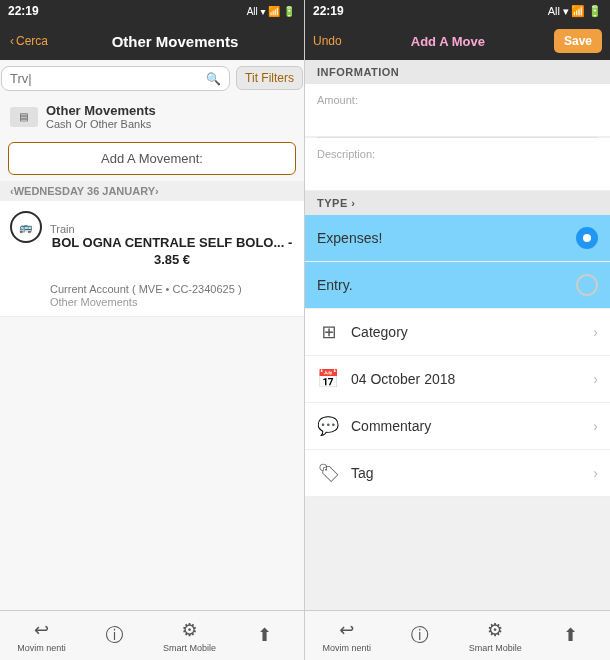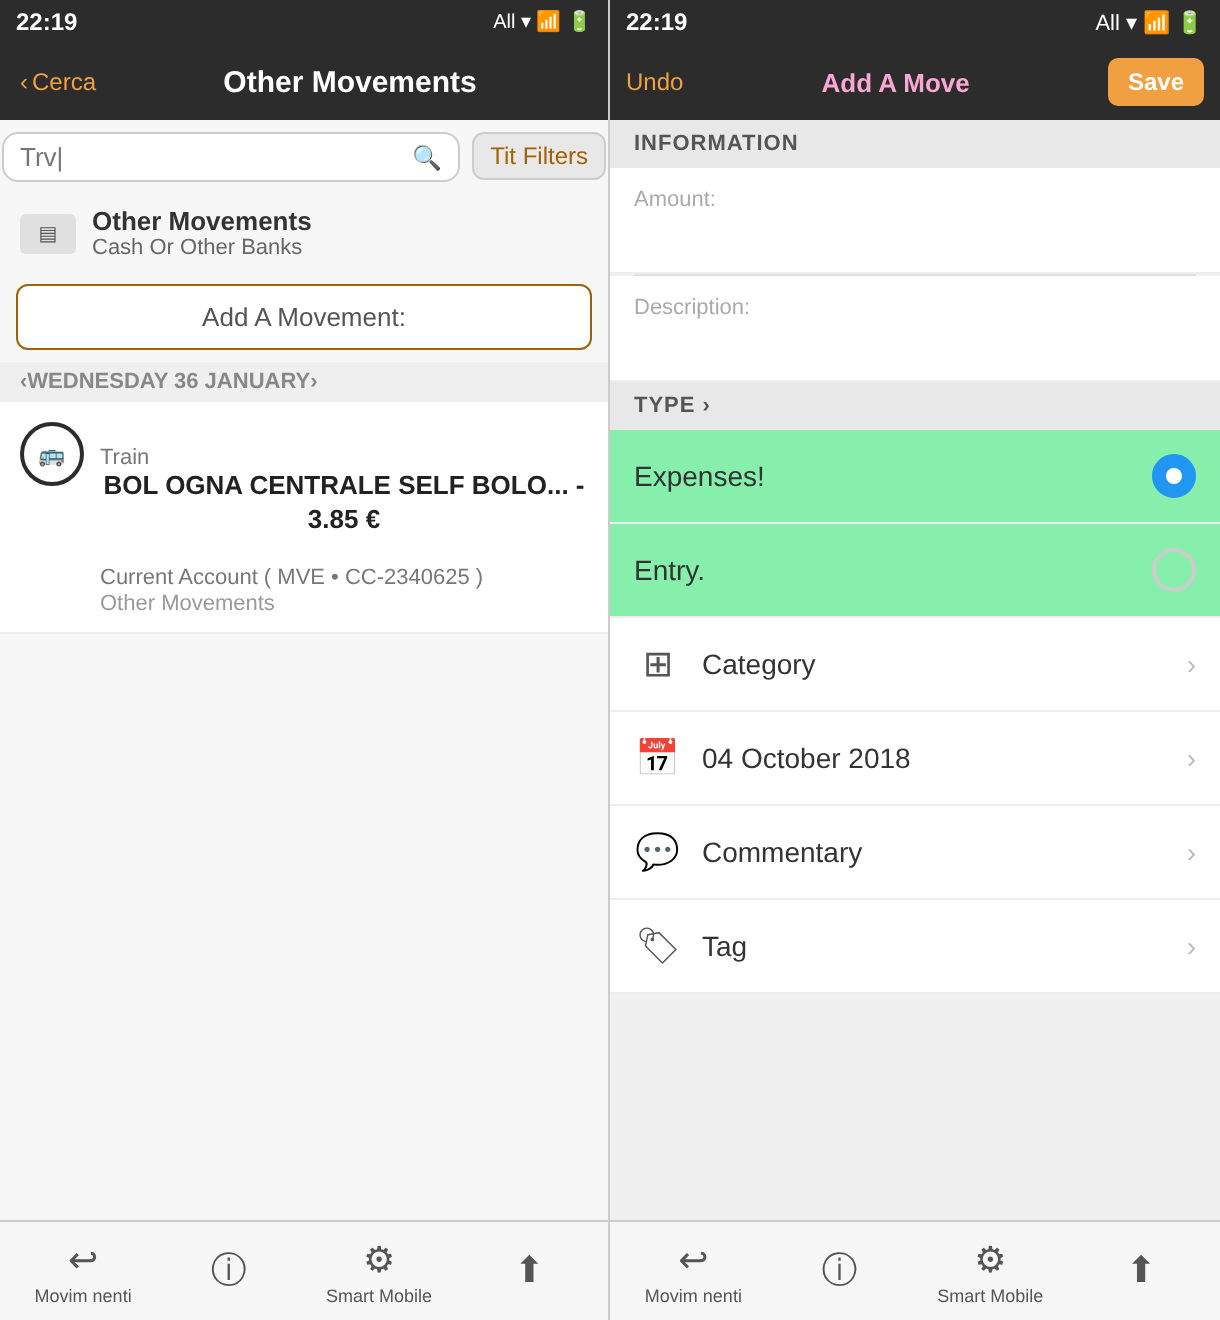--- a/index.html
+++ b/index.html
@@ -293,21 +293,21 @@
       font-weight: 700;
       color: #555;
       text-transform: uppercase;
       letter-spacing: 0.5px;
       display: flex;
       align-items: flex-end;
       gap: 4px;
     }
 
     .type-option {
-      background: #86efac;
+      background: #7dd3fc;
       padding: 12px 12px;
       border-bottom: 1px solid #eee;
       display: flex;
       align-items: center;
       justify-content: space-between;
       cursor: pointer;
     }
     .type-option-label { font-size: 14px; color: #333; }
     .radio-outer {
       width: 22px;

